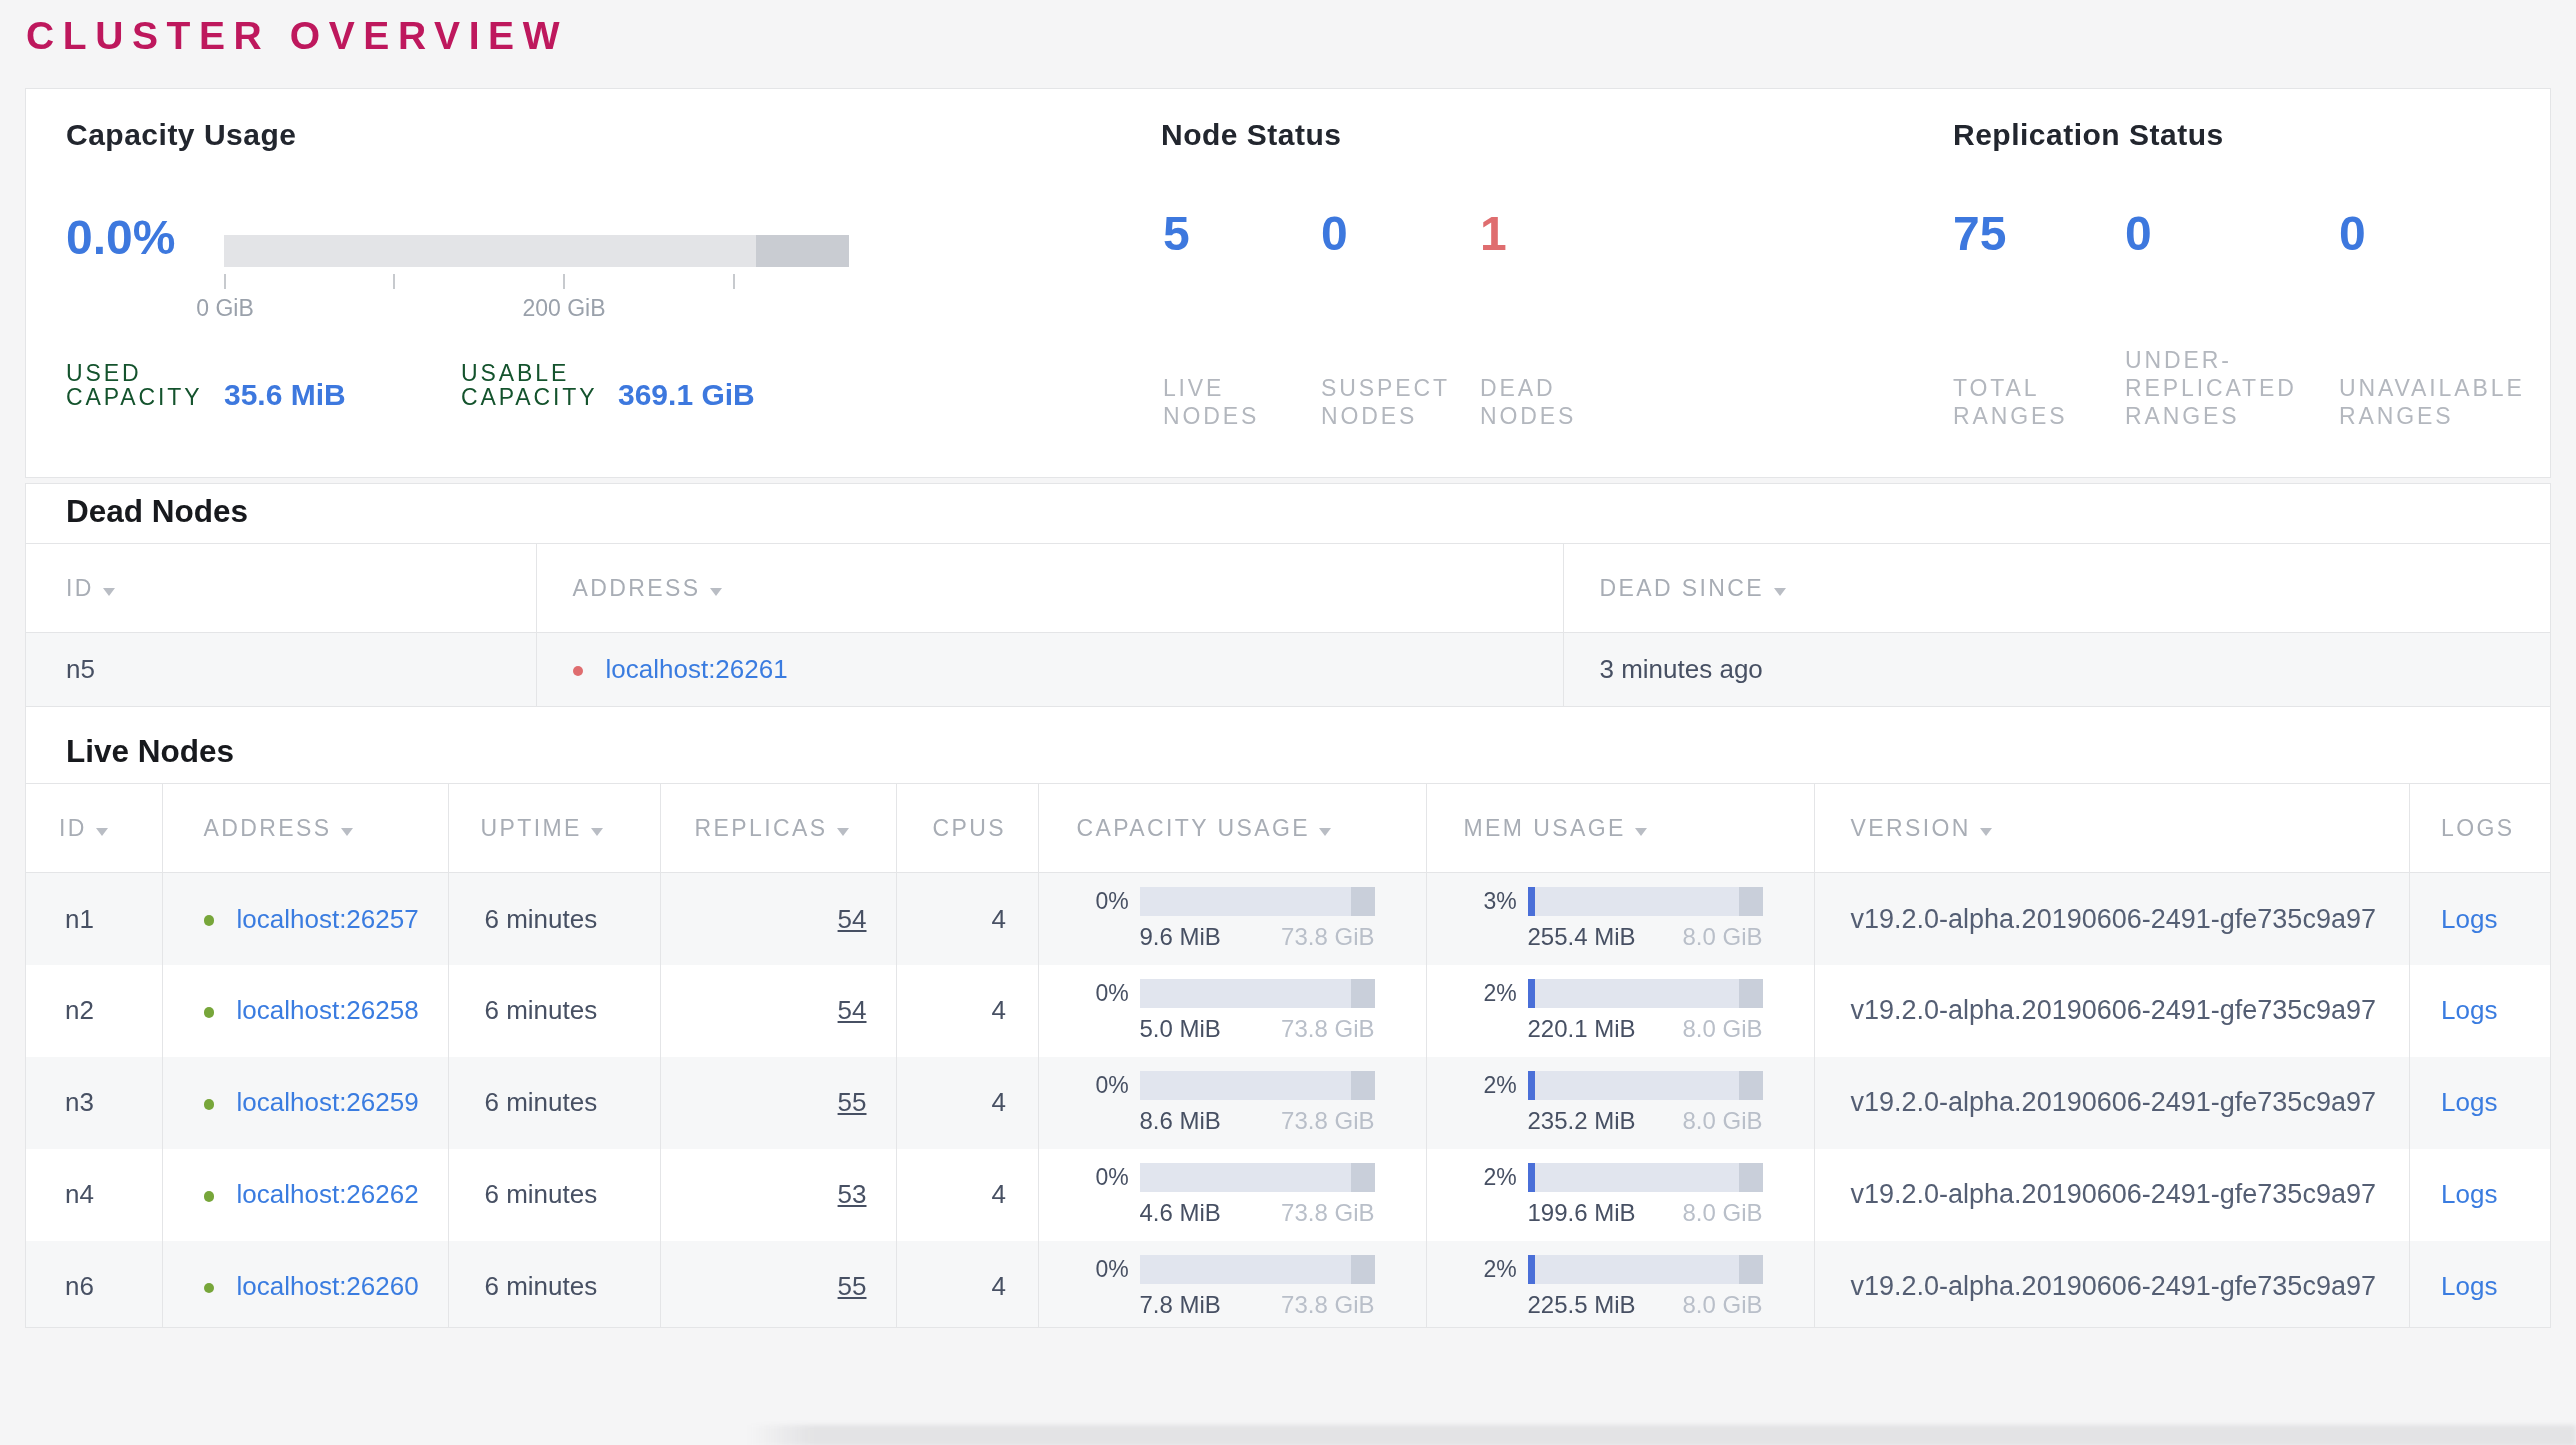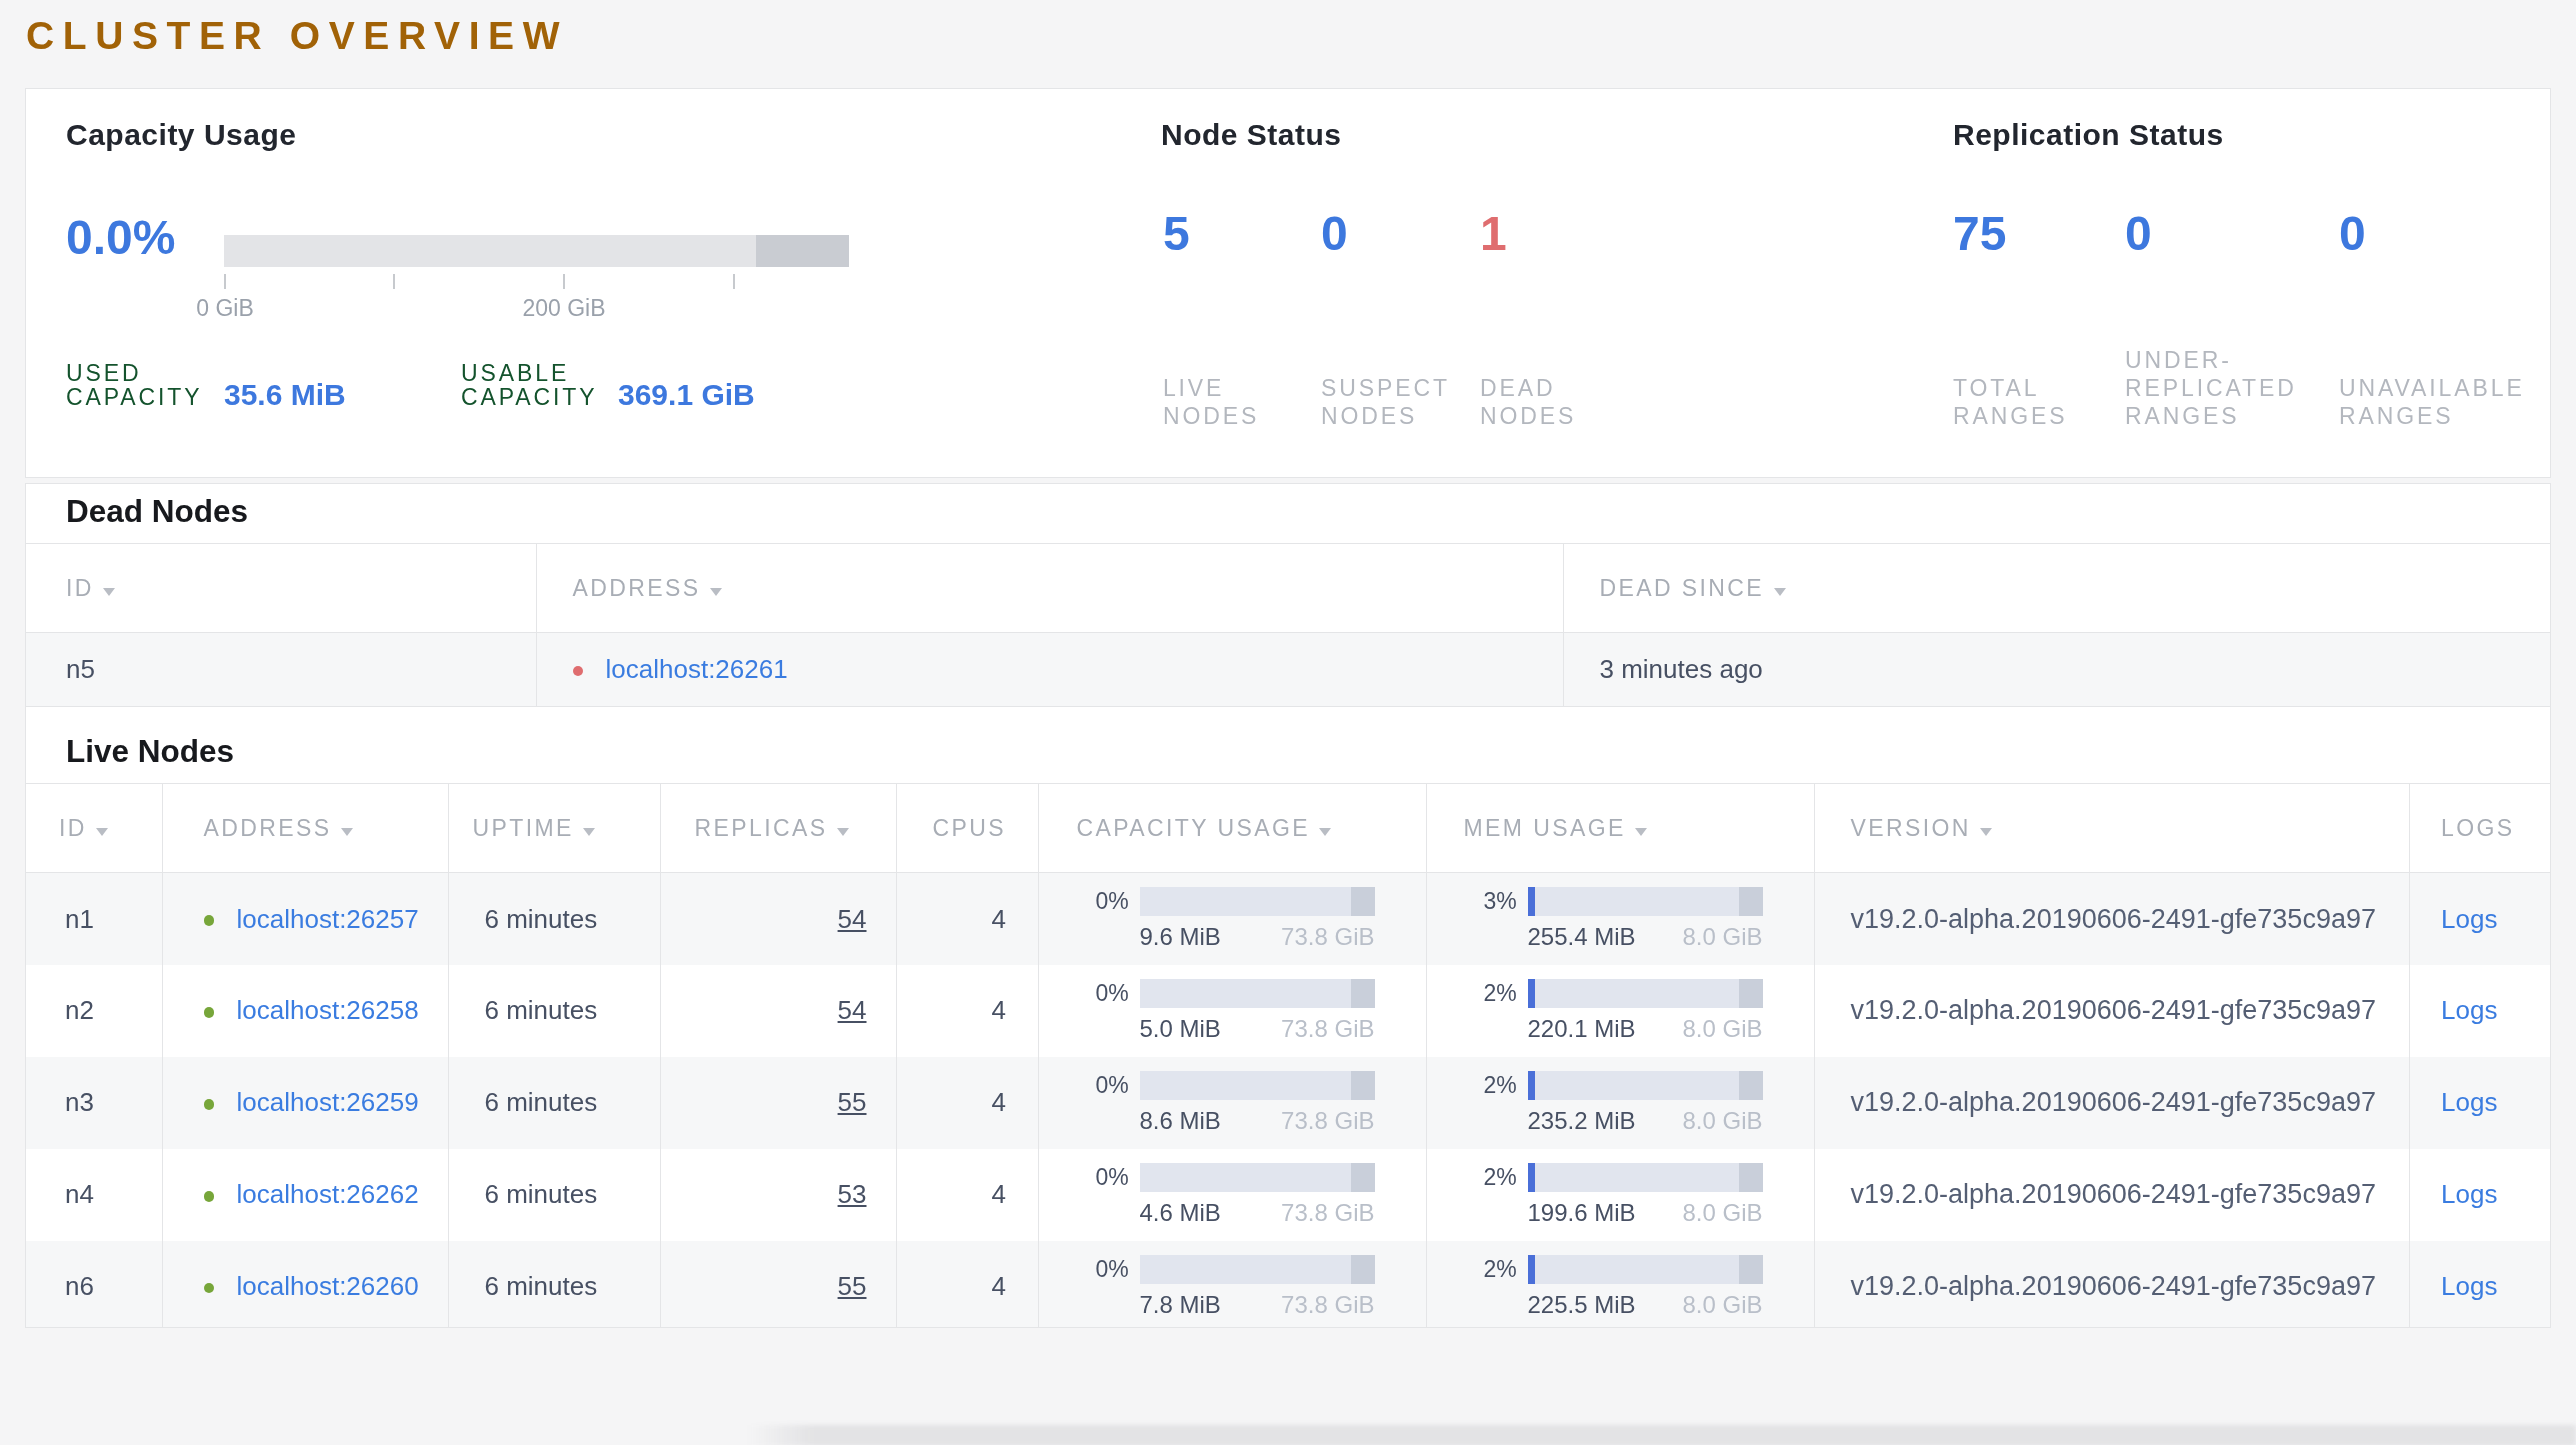--- a/index.html
+++ b/index.html
@@ -9,21 +9,21 @@
     --live-green:#77a63a;
     --bar-used:#4a6fd8;
   }
   *{margin:0;padding:0;box-sizing:border-box;}
   html,body{background:#f5f5f6;}
   body{font-family:"Liberation Sans","DejaVu Sans",sans-serif;color:#475063;}
   .screen{position:relative;width:2576px;height:1446px;background:#f5f5f6;overflow:hidden;}
 
   
   .page-title{padding:15.3px 0 0 26px;font-size:39px;line-height:42px;font-weight:bold;
-              letter-spacing:8.6px;color:#a16207;}
+              letter-spacing:8.6px;color:#be185d;}
 
   
   .summary-card{position:relative;margin:31px 25px 0;height:390px;background:#fff;
                 border:1px solid #e4e5e7;}
   .grp{position:absolute;top:29px;}
   .grp-title{font-size:30px;font-weight:bold;color:#22262e;letter-spacing:0.5px;}
 
   .grp-capacity{left:40px;width:859px;height:332px;}
   .cap-pct{position:absolute;left:0;top:92px;width:143px;font-size:48px;font-weight:bold;
            color:var(--accent-blue);}
@@ -70,21 +70,21 @@
   .sort-caret{display:inline-block;margin-left:9.5px;width:0;height:0;
               border-left:6.7px solid transparent;border-right:6.7px solid transparent;
               border-top:8.6px solid #b9bdc4;}
   td{font-size:26px;color:#475063;vertical-align:middle;}
   .dead-table td{height:74px;background:#f6f7f8;border-bottom:1px solid #e4e5e7;}
   .live-table td{height:92px;}
   .live-table tbody tr:nth-child(odd) td{background:#f6f7f8;}
   .live-table tbody tr:nth-child(even) td{background:#fff;}
   .live-table tbody tr:last-child td{border-bottom:1px solid #e4e5e7;}
 
-  .pl35{padding-left:33px;} .pl33{padding-left:31.5px;} .pl34{padding-left:24px;}
+  .pl35{padding-left:33px;} .pl33{padding-left:31.5px;} .pl34{padding-left:32px;}
   .pl36{padding-left:34px;} .pl37{padding-left:36px;} .pl38{padding-left:36px;}
   .pl39{padding-left:37px;} .pl40{padding-left:38px;} .pl41{padding-left:39px;}
   .pl42{padding-left:40px;} .pl43{padding-left:41px;}
   .num-right{text-align:right;padding-right:29px;text-decoration:underline;}
   .num-right2{text-align:right;padding-right:31.5px;}
 
   .dot{display:inline-block;width:10.5px;height:10.5px;border-radius:50%;margin-right:15.3px;
        vertical-align:1.9px;}
   .dot.live{background:var(--live-green);}
   .dot.dead{background:var(--dead-red);}

